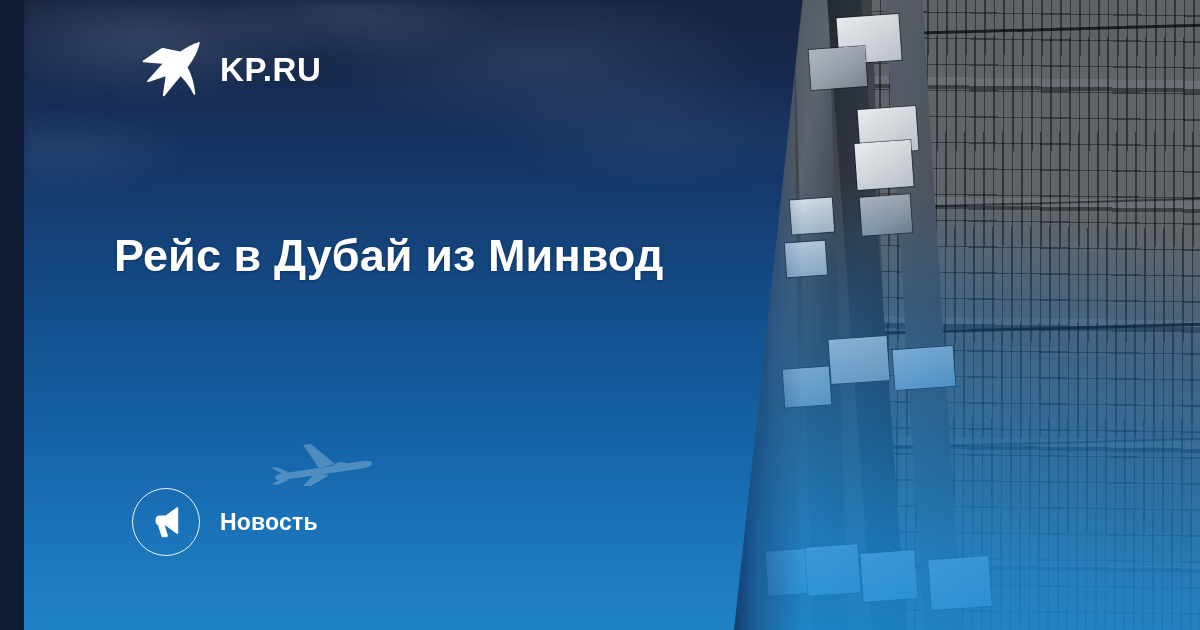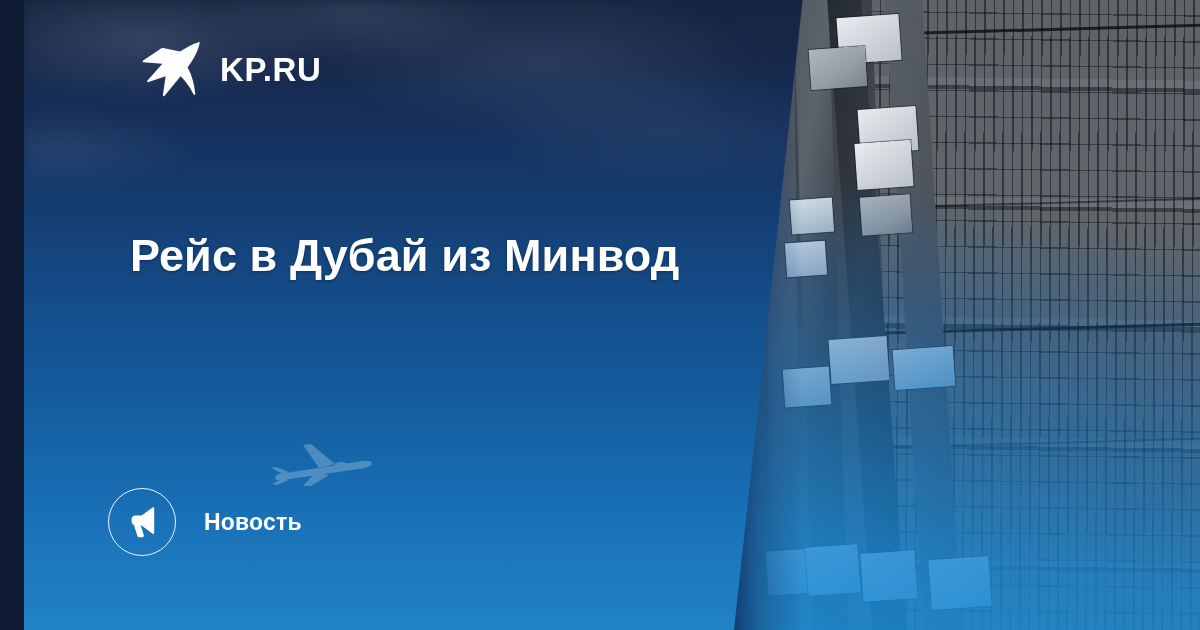--- a/index.html
+++ b/index.html
@@ -147,35 +147,35 @@
   .logo-text {
     color:#ffffff;
     font-size:33px;
     font-weight:700;
     letter-spacing:.6px;
     line-height:1;
   }
 
   
   .headline {
-    position:absolute; left:106px; top:222px;
+    position:absolute; left:90px; top:222px;
     width:960px;
     color:#ffffff;
     font-size:45px;
     font-weight:700;
     line-height:68px;
     letter-spacing:.1px;
     text-shadow:0 1px 3px rgba(5,18,40,.45);
   }
   .headline .ln { display:block; white-space:nowrap; }
 
   
   .badge {
-    position:absolute; left:84px; top:488px;
-    display:flex; align-items:center; gap:28px;
+    position:absolute; left:108px; top:488px;
+    display:flex; align-items:center; gap:20px;
   }
   .badge-circle {
     width:68px; height:68px; border-radius:50%;
     border:1.6px solid rgba(255,255,255,.92);
     display:flex; align-items:center; justify-content:center;
     flex:0 0 auto;
   }
   .badge-circle svg { width:34px; height:34px; display:block; }
   .badge-label {
     color:#ffffff;

